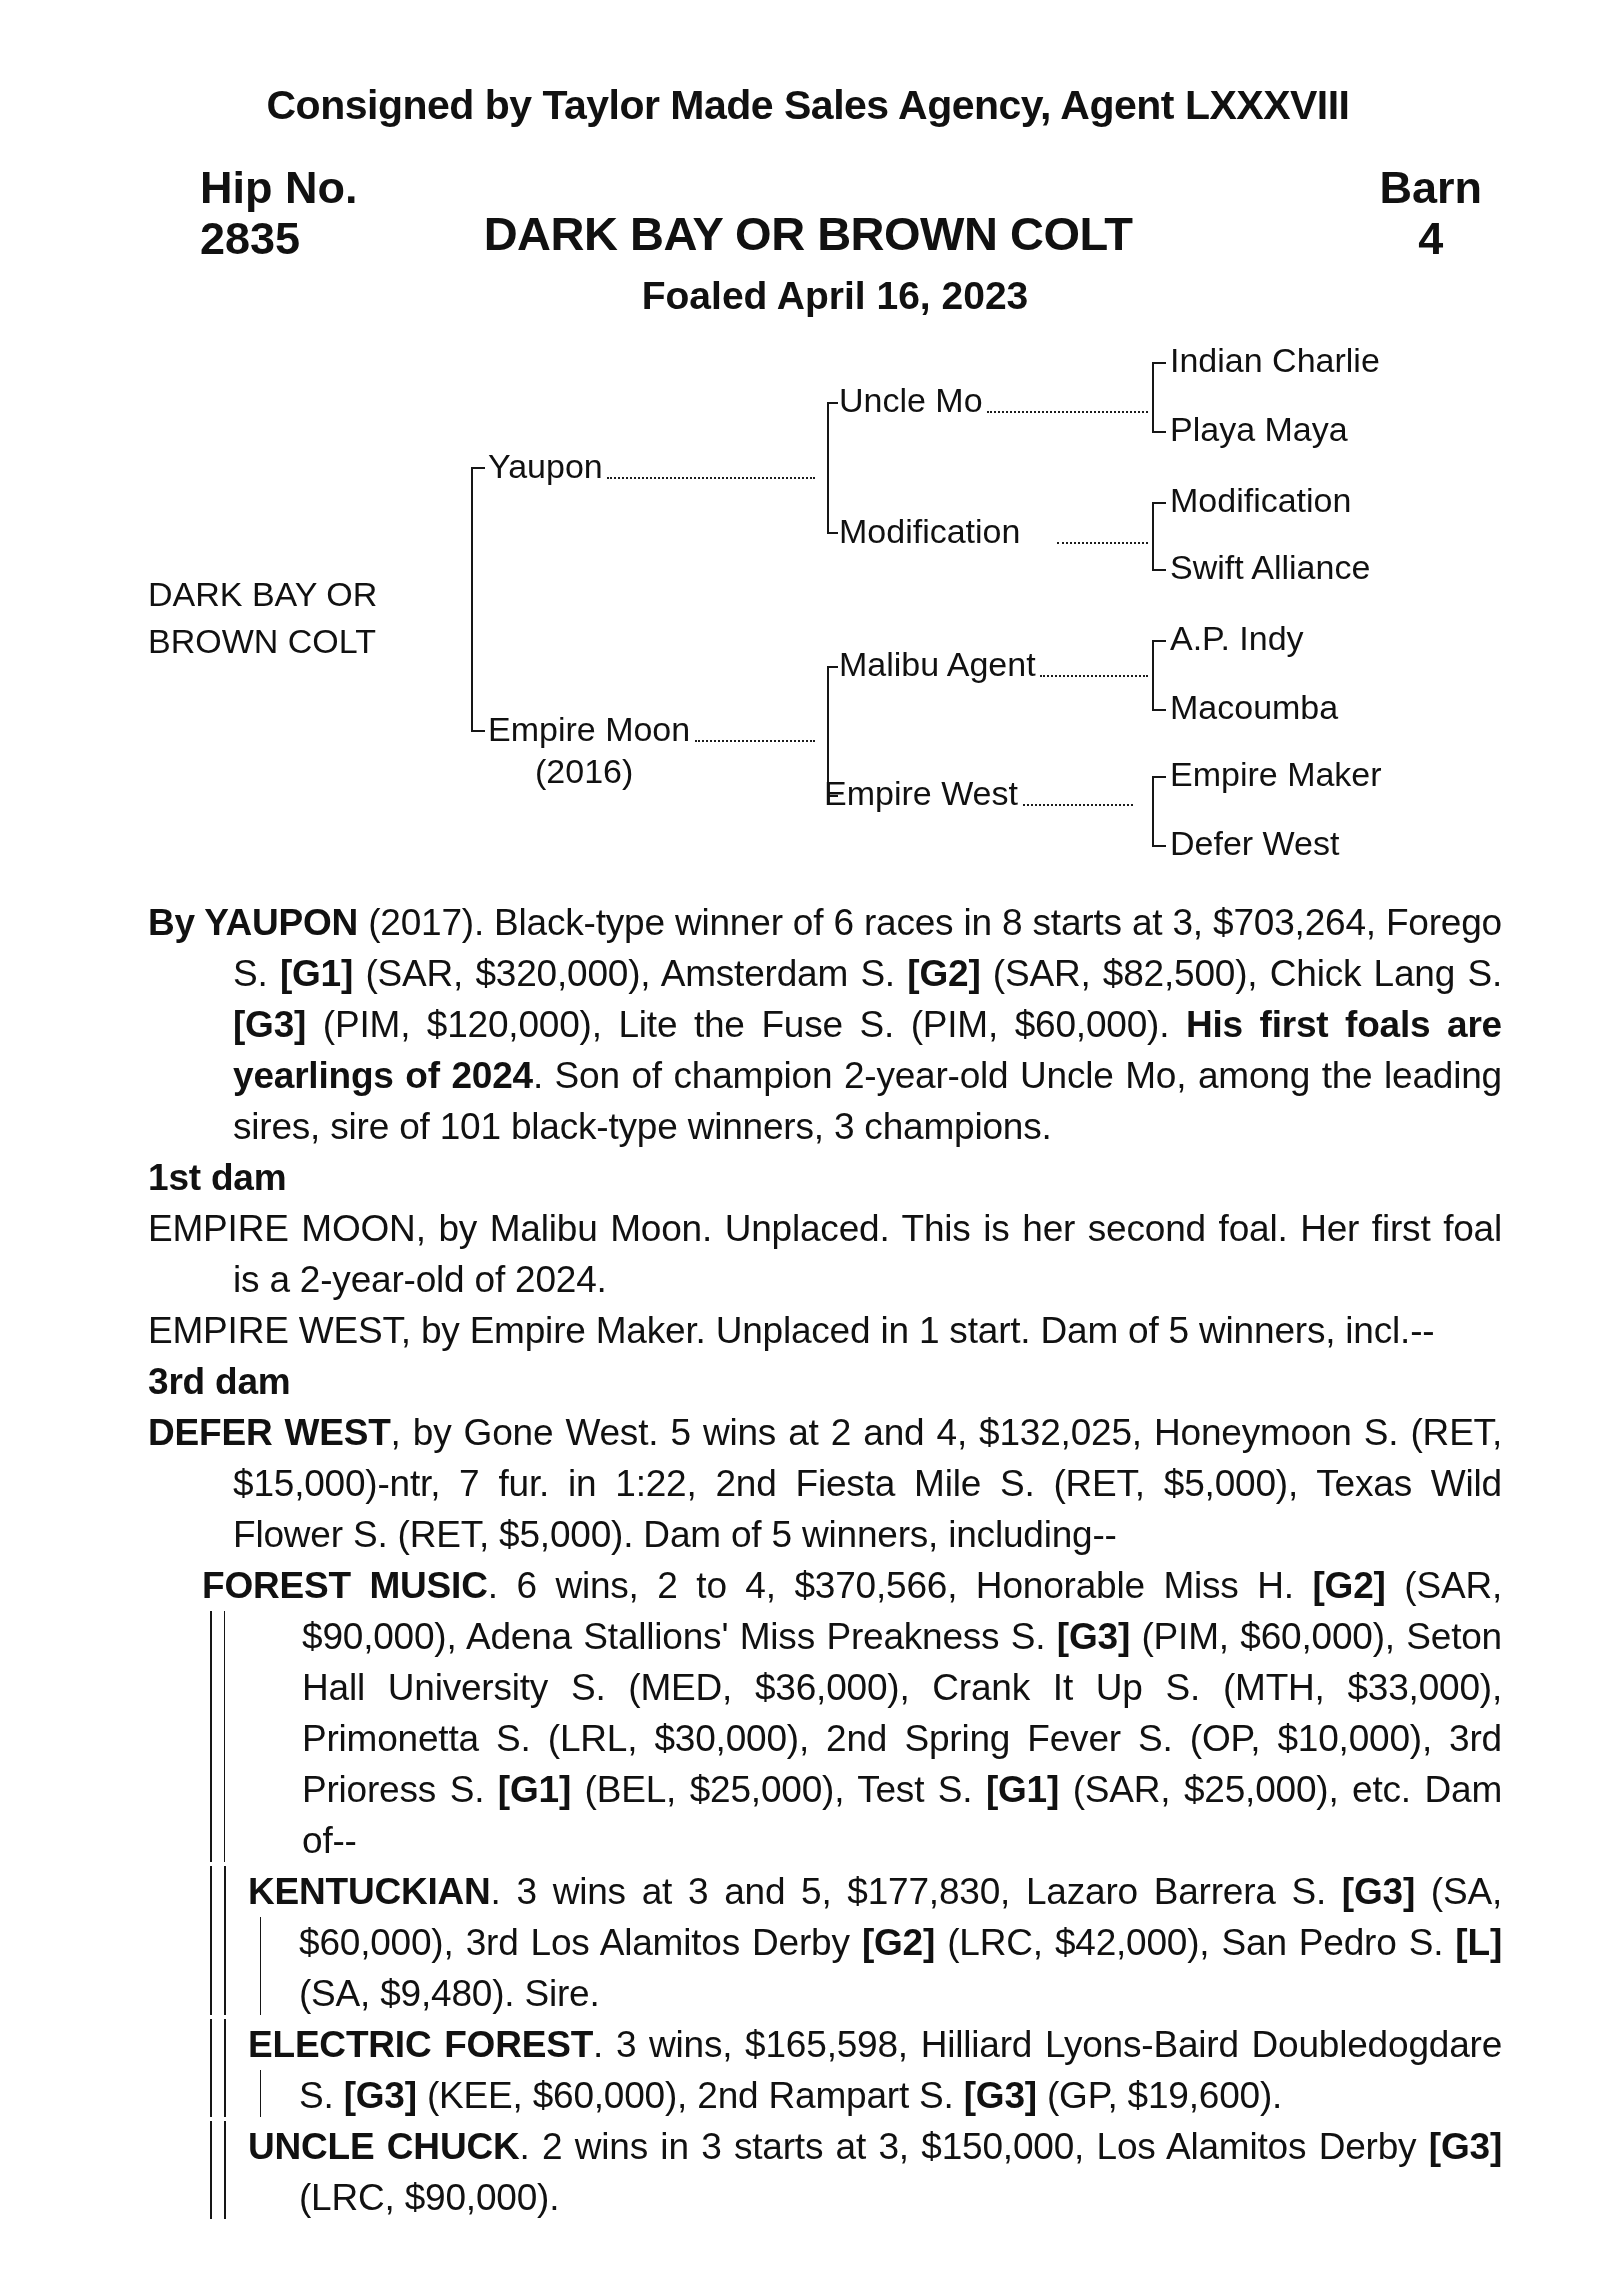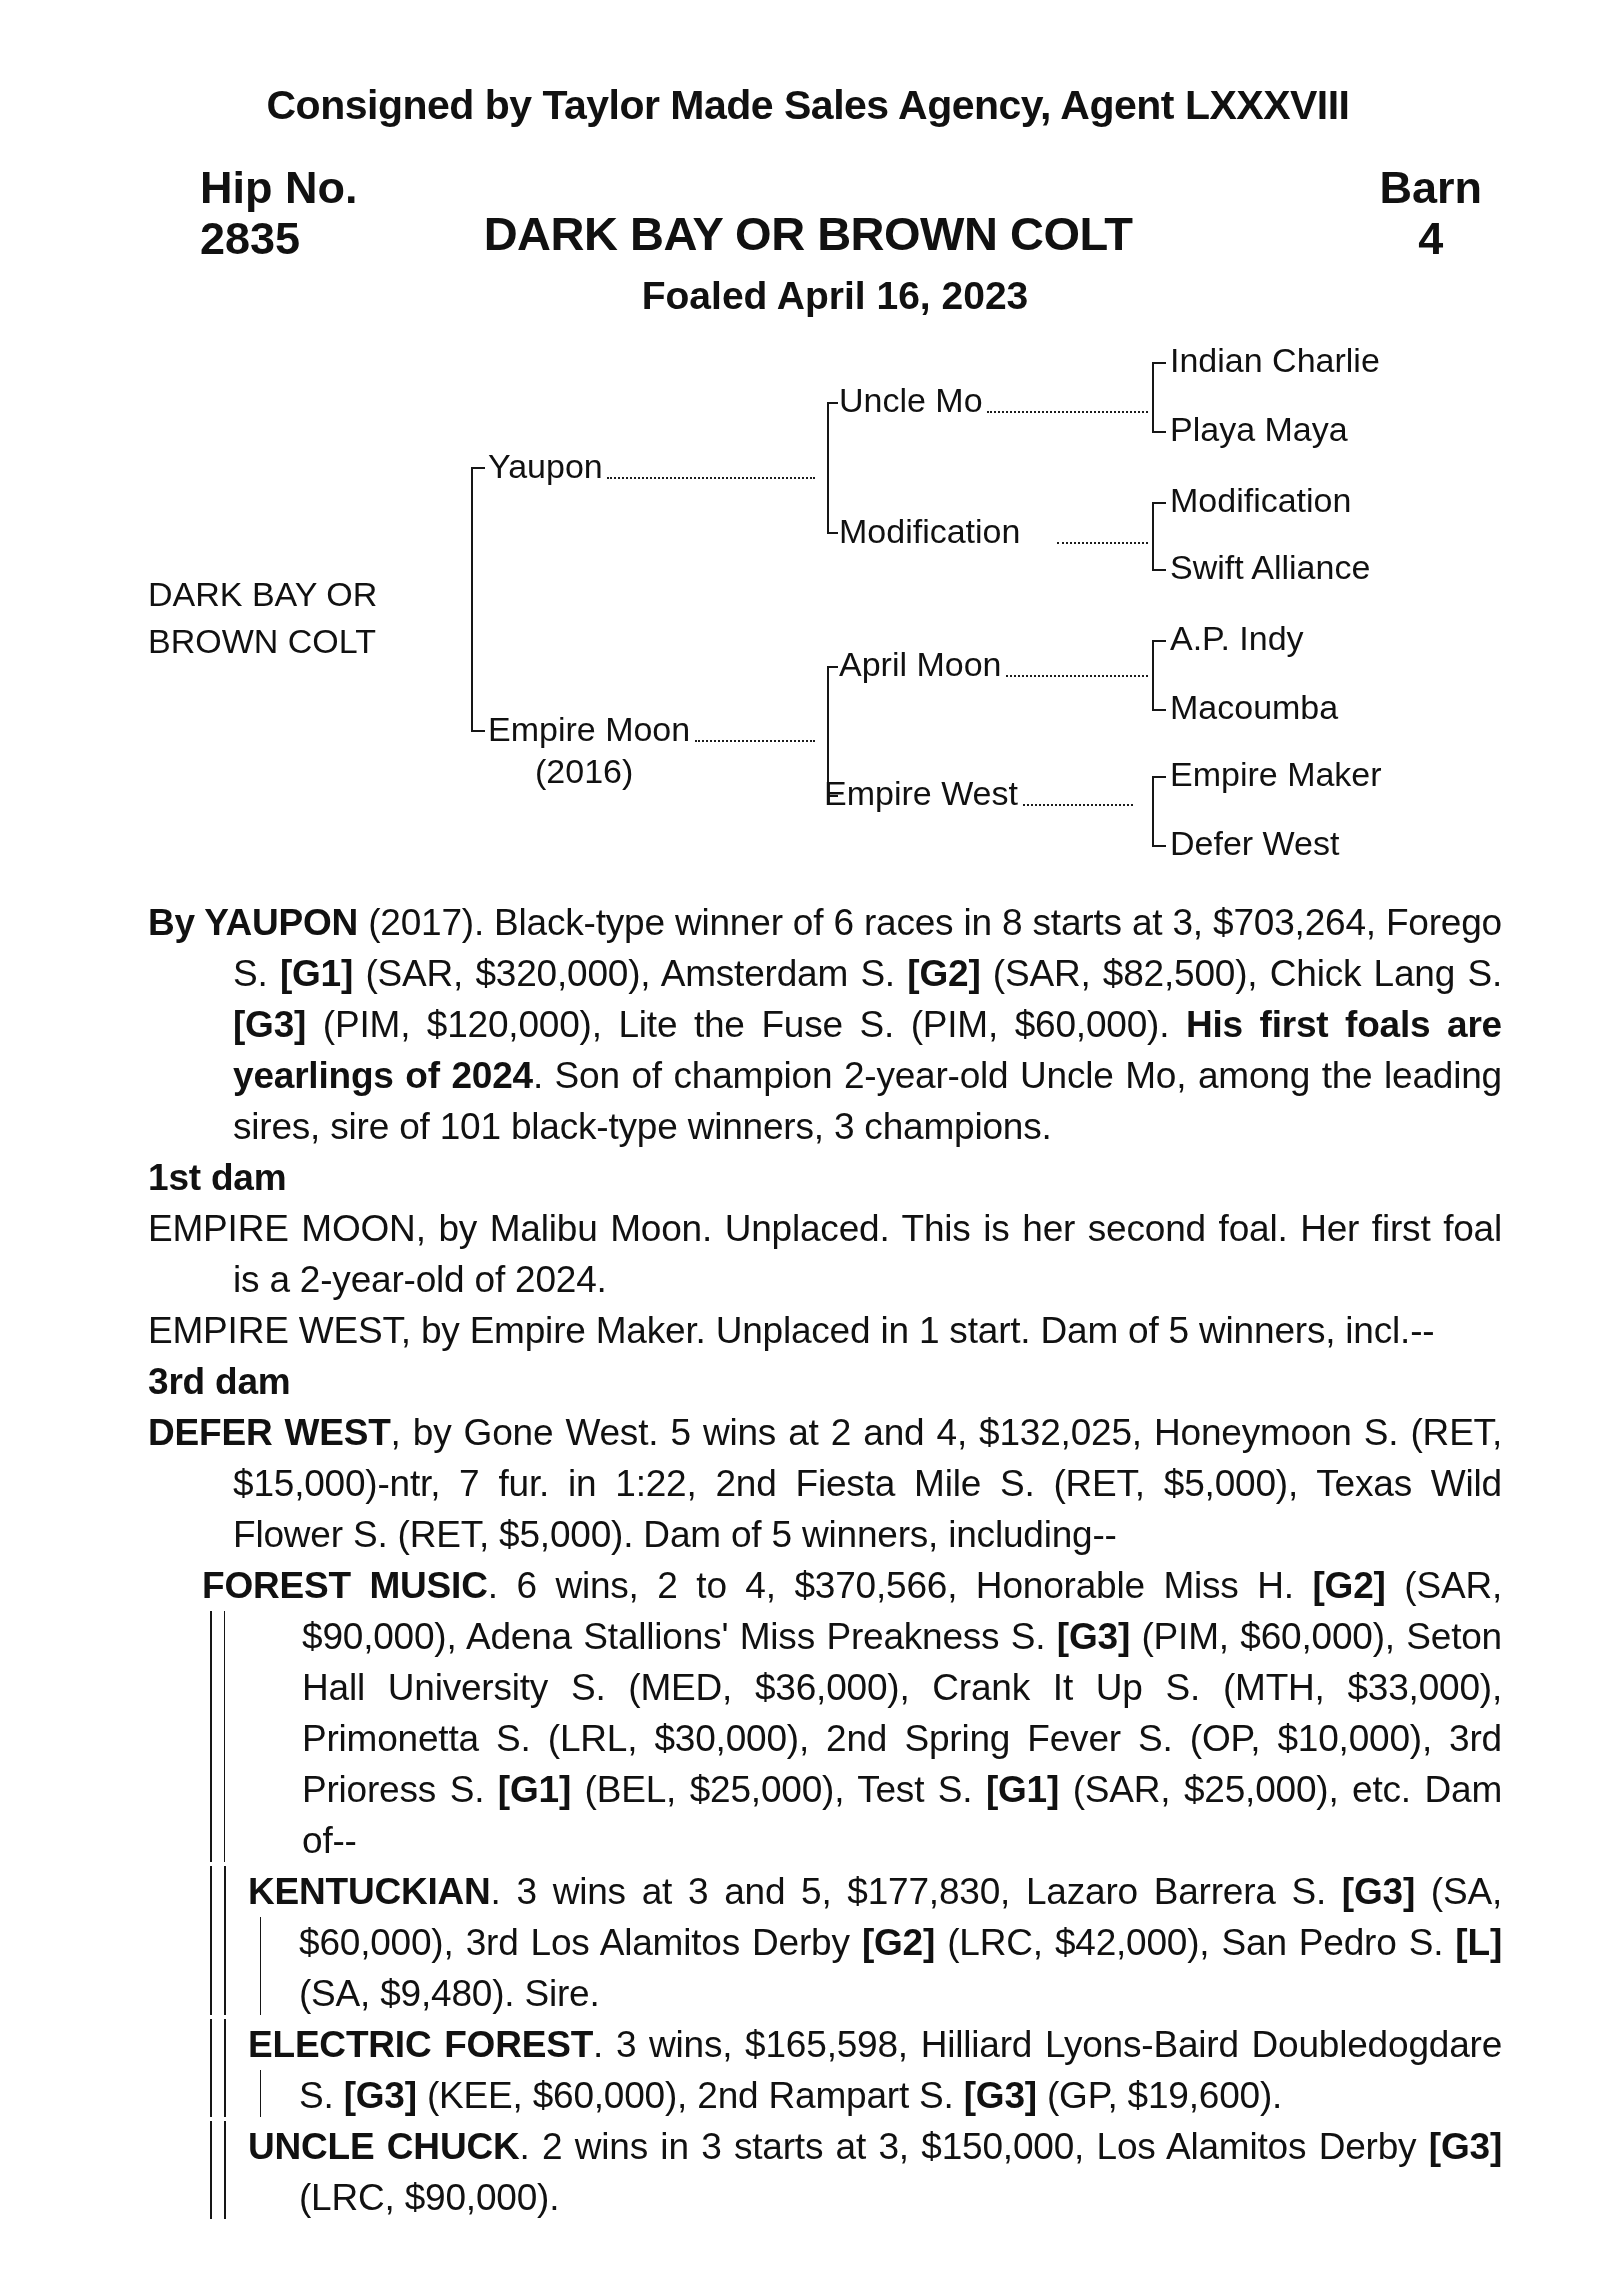--- a/index.html
+++ b/index.html
@@ -100,21 +100,21 @@
 
     <div class="ped-item" style="left:839px; top:41px; width:312px;">
       <span class="ped-name">Uncle Mo</span>
       <span class="dots"></span>
     </div>
     <div class="ped-item" style="left:839px; top:172px; width:312px;gap:32px;">
       <span class="ped-name">Modification</span>
       <span class="dots"></span>
     </div>
     <div class="ped-item" style="left:839px; top:305px; width:312px;">
-      <span class="ped-name">April Moon</span>
+      <span class="ped-name">Malibu Agent</span>
       <span class="dots"></span>
     </div>
     <div class="ped-item" style="left:796px; top:434px; width:312px;margin-left:28px;">
       <span class="ped-name">Empire West</span>
       <span class="dots"></span>
     </div>
 
     <div class="vline" style="left:1152px; top:22px; height:71px;"></div>
     <div class="hstub" style="left:1152px; top:22px; width:13.8px;"></div>
     <div class="hstub" style="left:1152px; top:91px; width:13.8px;"></div>

